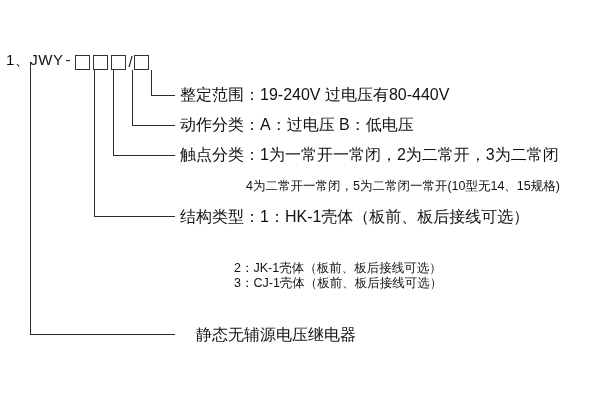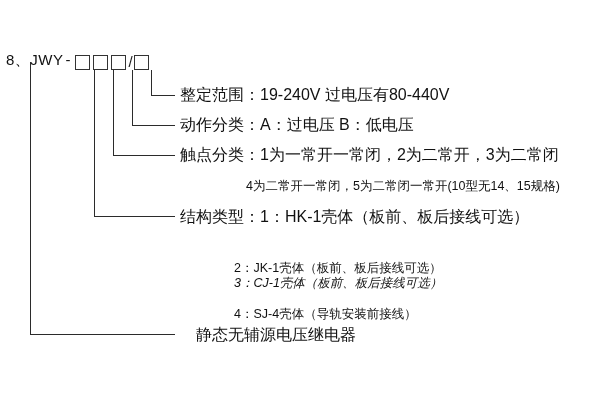--- a/index.html
+++ b/index.html
@@ -78,21 +78,21 @@
   .desc.sub {
     font-size: 12.5px;
   }
 </style>
 </head>
 <body>
 
 <div id="root">
 
   <div class="code-line">
-    <span class="code-text">8、JWY</span>
+    <span class="code-text">1、JWY</span>
     <span class="code-dash">-</span>
     <span class="box"></span>
     <span class="box"></span>
     <span class="box"></span>
     <span class="slash">/</span>
     <span class="box"></span>
   </div>
 
   <div class="vline" style="left:151px; top:70px; height:26px;"></div>
   <div class="hline" style="left:151px; top:95px; width:24px;"></div>
@@ -111,18 +111,17 @@
 
   <div class="desc" style="left:180px; top:86px;">整定范围：19-240V 过电压有80-440V</div>
 
   <div class="desc" style="left:180px; top:116px;">动作分类：A：过电压     B：低电压</div>
 
   <div class="desc" style="left:180px; top:146px;">触点分类：1为一常开一常闭，2为二常开，3为二常闭</div>
   <div class="desc sub" style="left:246px; top:178px;">4为二常开一常闭，5为二常闭一常开(10型无14、15规格)</div>
 
   <div class="desc" style="left:180px; top:208px;">结构类型：1：HK-1壳体（板前、板后接线可选）</div>
   <div class="desc sub" style="left:234px; top:244px;margin-top:16px;">2：JK-1壳体（板前、板后接线可选）</div>
-  <div class="desc sub" style="left:234px; top:275px;font-style:italic;">3：CJ-1壳体（板前、板后接线可选）</div>
-  <div class="desc sub" style="left:234px; top:306px;">4：SJ-4壳体（导轨安装前接线）</div>
+  <div class="desc sub" style="left:234px; top:275px;">3：CJ-1壳体（板前、板后接线可选）</div>
 
   <div class="desc" style="left:180px; top:326px;padding-left:16px;">静态无辅源电压继电器</div>
 
 </div>
 
 </body></html>

